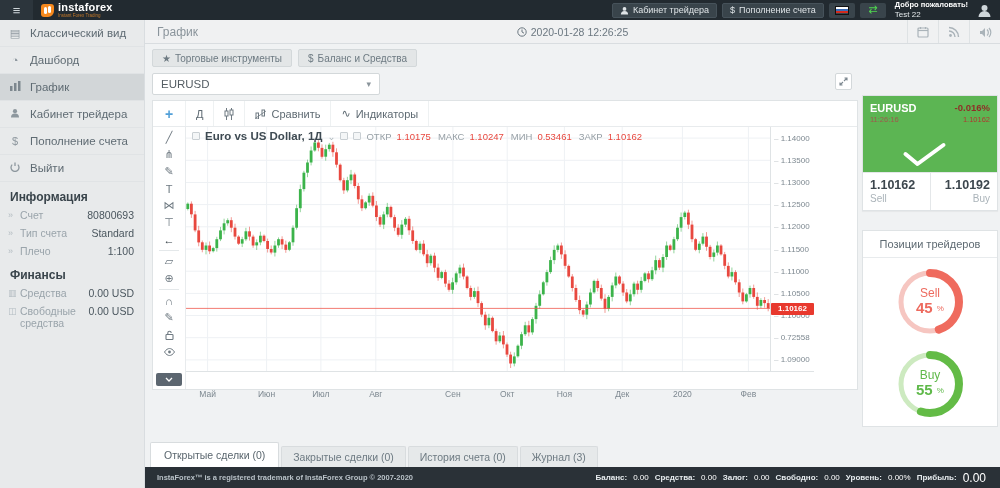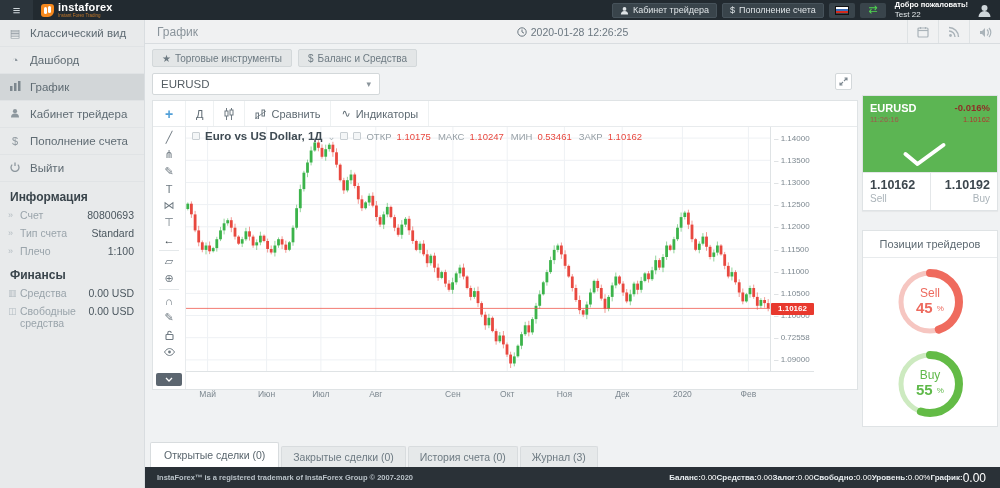--- a/index.html
+++ b/index.html
@@ -95,21 +95,21 @@
   .dlab { font-size:12px; }
   .dnum { font-size:15px; font-weight:bold; }
   .dnum small { font-size:8px; font-weight:normal; vertical-align:2px; }
   .sellc { color:#ed6a5e; } .buyc { color:#5fb94a; }
   
   .tabstrip { position:absolute; left:145px; bottom:21px; width:855px; height:24px; background:#f0f2f3; display:flex; align-items:flex-end; padding-left:5px; }
   .tab { font-size:10.5px; color:#6d7a82; background:#e6e9ea; border:1px solid #d8dcde; border-bottom:none; border-radius:2px 2px 0 0; padding:4px 11px; margin-right:2px; cursor:pointer; }
   .tab.active { background:#fff; padding:6px 13px; color:#5a666e; }
   .statusbar { position:absolute; left:145px; bottom:0; width:855px; height:21px; background:#2a3137; color:#c3cbd0; display:flex; align-items:center; justify-content:space-between; padding:0 14px 0 12px; }
   .sb-left { font-size:7.5px; font-weight:bold; color:#b9c2c8; }
-  .sb-right { display:flex; align-items:center; gap:0; font-size:8px; }
+  .sb-right { display:flex; align-items:center; gap:6px; font-size:8px; }
   .sb-right b { color:#e8edf0; }
   .sb-right span { color:#fff; }
   .sb-big { font-size:12px; font-weight:normal; color:#fff; }
   svg.icon { display:block; }
 </style>
 </head>
 <body>
 
 <div class="topbar">
   <div class="hambox">≡</div>
@@ -793,16 +793,16 @@
     <b>Баланс:</b>
       <span>0.00</span>
     <b>Средства:</b>
       <span>0.00</span>
     <b>Залог:</b>
       <span>0.00</span>
     <b>Свободно:</b>
       <span>0.00</span>
     <b>Уровень:</b>
       <span>0.00%</span>
-    <b>График:</b>
+    <b>Прибыль:</b>
       <span class="sb-big">0.00</span>
   </span>
 </div>
 
 </body></html>

